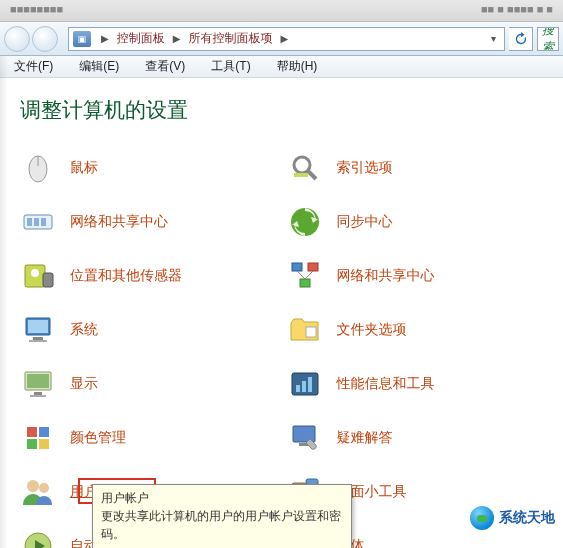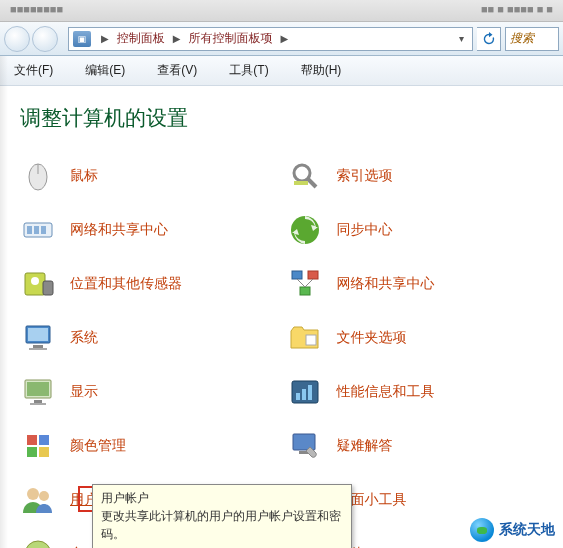--- a/index.html
+++ b/index.html
@@ -9,34 +9,34 @@
 .titlebar .blur2 { position: absolute; right: 10px; top: 3px; color: #888; font-size: 11px; filter: blur(0.6px); }
 .addrbar { height: 34px; background: linear-gradient(#f5f9fc, #dce8f2); border-bottom: 1px solid #a0b8cc; display: flex; align-items: center; padding: 0 4px; gap: 4px; }
 .navcircle { width: 26px; height: 26px; border: 1px solid #b0c4d8; border-radius: 50%; background: radial-gradient(circle at 40% 35%, #fff, #dce8f2 70%); display: inline-block; }
 .navwrap { display: flex; gap: 2px; margin-right: 6px; }
 .breadcrumb { flex: 1; height: 24px; border: 1px solid #8fa8c0; background: #fff; display: flex; align-items: center; padding: 0 2px; font-size: 12px; }
 .bc-icon { width: 18px; height: 16px; background: linear-gradient(#7faad6, #4a80b8); border-radius: 2px; margin: 0 4px 0 2px; display: flex; align-items: center; justify-content: center; color: #fff; font-size: 9px; }
 .bc-sep { padding: 0 6px; color: #555; font-size: 10px; }
 .bc-item { color: #7f1d1d; padding: 0 2px; font-family: Liberation Serif, serif; }
 .refreshwrap { width: 24px; height: 24px; border: 1px solid #8fa8c0; border-left: none; background: #fff; display: flex; align-items: center; justify-content: center; }
 .refreshwrap svg { width: 14px; height: 14px; }
-.searchbox { width: 54px; height: 24px; border: 1px solid #8fa8c0; background: #fff; display: flex; align-items: center; padding: 0 4px; color: #a16207; font-style: italic; overflow: hidden; }
-.menubar { height: 30px; background: linear-gradient(#f8fbfe, #e8eef4); border-bottom: 1px solid #d0dae4; display: flex; align-items: center; padding: 0 6px; gap: 16px; font-size: 12px; }
+.searchbox { width: 22px; height: 24px; border: 1px solid #8fa8c0; background: #fff; display: flex; align-items: center; padding: 0 4px; color: #15803d; font-style: italic; overflow: hidden; }
+.menubar { height: 22px; background: linear-gradient(#f8fbfe, #e8eef4); border-bottom: 1px solid #d0dae4; display: flex; align-items: center; padding: 0 6px; gap: 10px; font-size: 12px; }
 .menuitem { padding: 2px 8px; color: #222; }
 .content { padding: 18px 20px 10px 20px; }
 .heading { font-size: 21px; color: #0a5a2c; margin-bottom: 24px; font-weight: normal; }
 .grid { display: grid; grid-template-columns: 1fr 1fr; column-gap: 10px; row-gap: 14px; }
 .item { display: flex; align-items: center; gap: 14px; height: 40px; position: relative; }
 .iconbox { width: 36px; height: 36px; display: flex; align-items: center; justify-content: center; flex-shrink: 0; }
 .label { color: #c2410c; font-size: 14px; }
 .highlight .label { text-decoration: underline; }
 .highlight-box { position: absolute; left: 58px; top: 6px; width: 78px; height: 26px; border: 2px solid #d63020; pointer-events: none; }
 .tooltip { position: absolute; background: #ffffe8; border: 1px solid #888; padding: 5px 8px; font-size: 12px; color: #333; line-height: 1.45; max-width: 260px; box-shadow: 2px 2px 4px rgba(0,0,0,0.25); z-index: 10; }
 .tooltip .tt-title { font-weight: normal; margin-bottom: 1px; }
-.watermark { position: absolute; right: 8px; bottom: 6px; display: flex; align-items: center; gap: 5px; font-size: 14px; font-weight: bold; color: #1a5ca8; }
+.watermark { position: absolute; right: 8px; bottom: 18px; display: flex; align-items: center; gap: 5px; font-size: 14px; font-weight: bold; color: #1a5ca8; }
 .watermark .globe { width: 24px; height: 24px; border-radius: 50%; background: radial-gradient(circle at 35% 30%, #7ed4ff, #0a88d6 70%); position: relative; }
 .watermark .globe::after { content: ""; position: absolute; width: 10px; height: 7px; background: #3fb84a; border-radius: 40%; top: 9px; left: 7px; }
 .leftshade { position: absolute; left: 0; top: 56px; bottom: 0; width: 8px; background: linear-gradient(to right, rgba(0,0,0,0.08), transparent); pointer-events: none; }
 </style>
 </head>
 <body>
 
 <div class="titlebar">
   <span class="blur">■■■■■■■■</span>
   <span class="blur2">■■ ■ ■■■■ ■ ■</span>

